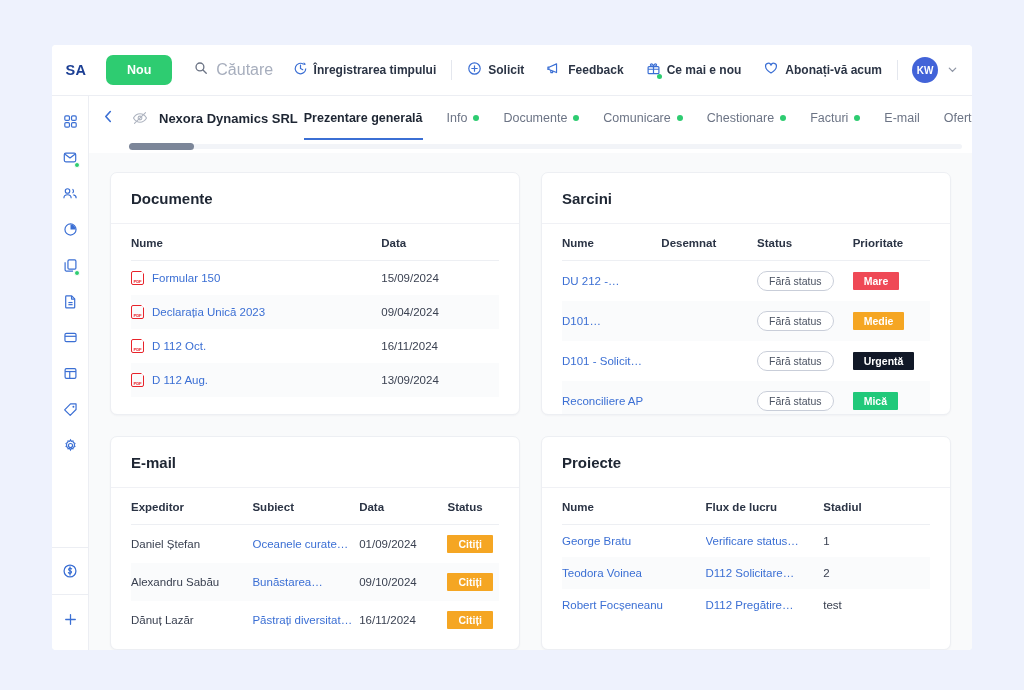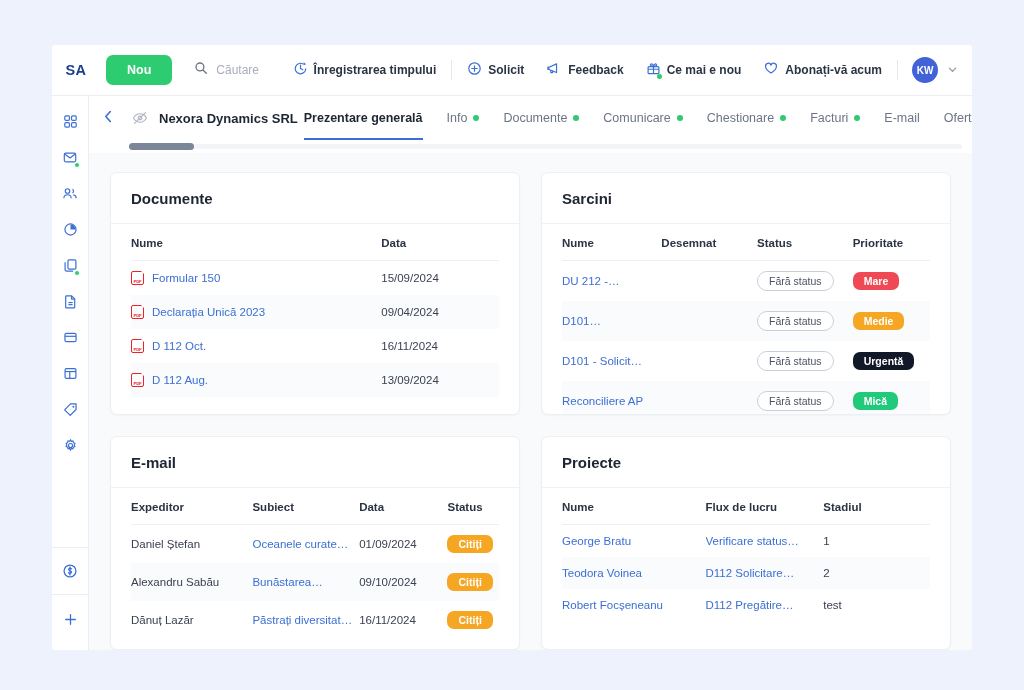--- a/index.html
+++ b/index.html
@@ -44,21 +44,21 @@
     padding: 8px 21px;
     margin-left: 6px;
     cursor: pointer;
   }
   .search {
     display: flex; align-items: center;
     gap: 8px;
     margin-left: 22px;
     cursor: text;
   }
-  .search .ph { font-size: 12px; color: #a7aebd; }
+  .search .ph { font-size: 16px; color: #a7aebd; }
   .topbar-right {
     margin-left: auto;
     display: flex; align-items: center;
     gap: 0;
   }
   .tb-item {
     display: flex; align-items: center; gap: 6px;
     font-size: 12px; color: #2b3445; font-weight: bold;
     padding: 0 11px;
     cursor: pointer;
@@ -238,21 +238,21 @@
     display: inline-block;
     border: 1px solid #c9ced9;
     border-radius: 11px;
     padding: 3px 11px;
     font-size: 10.5px;
     color: #4a5262;
     background: #fff;
   }
   .badge {
     display: inline-block;
-    border-radius: 7px;
+    border-radius: 1px;
     padding: 3px 11px;
     font-size: 10.5px;
     font-weight: bold;
     color: #fff;
   }
 </style>
 </head>
 <body>
 
 <div class="app">

